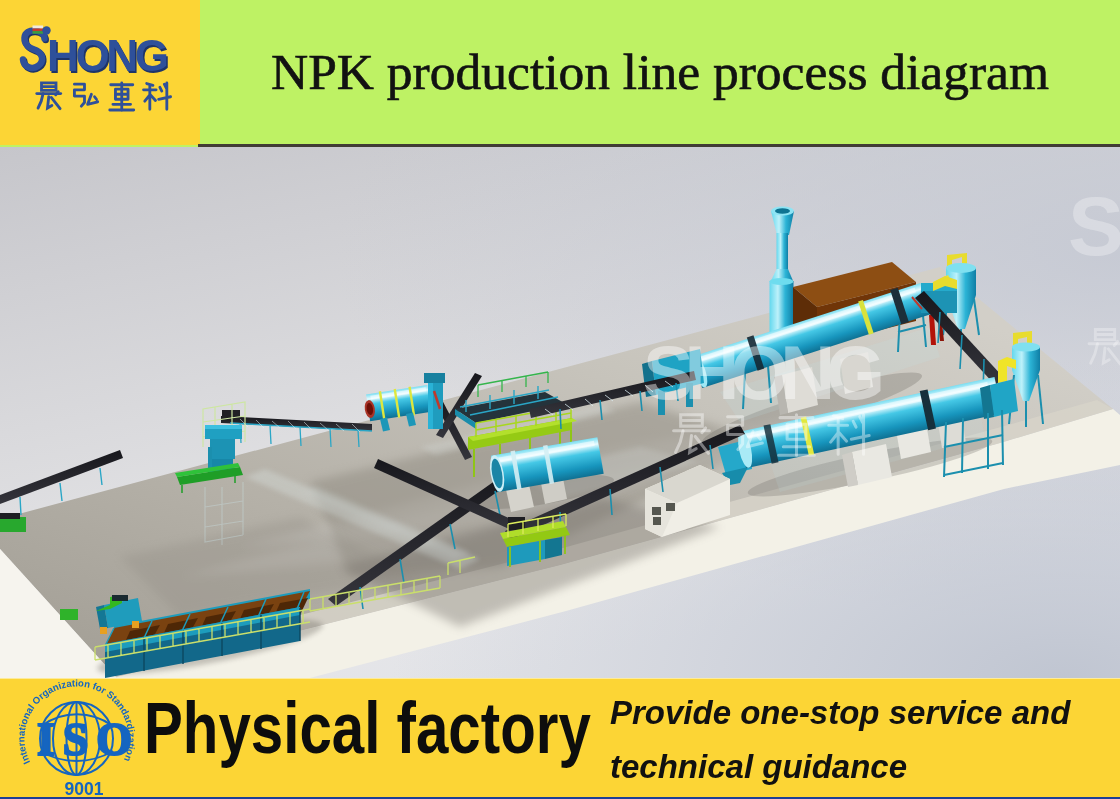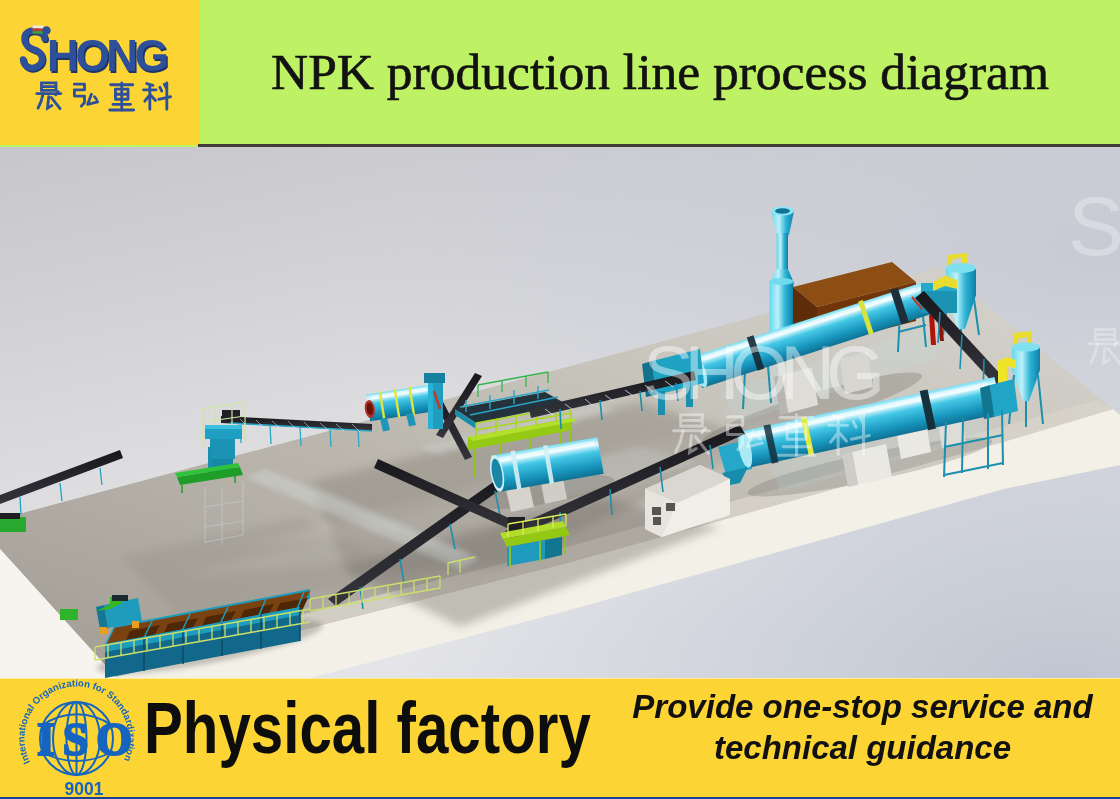--- a/index.html
+++ b/index.html
@@ -1,25 +1,25 @@
 <!DOCTYPE html>
 <html><head>
 <meta charset="utf-8">
 <style>
 html,body{margin:0;padding:0;}
 #page{position:relative;width:1120px;height:799px;overflow:hidden;background:#bef264;font-family:"Liberation Sans",sans-serif;}
 #logoBox{position:absolute;left:0;top:0;width:200px;height:145px;background:#fcd535;}
 #title{position:absolute;left:200px;top:0;width:920px;height:145px;}
 #title span{position:absolute;left:0;right:0;top:42px;text-align:center;font-family:Liberation Serif, serif;font-size:51.5px;color:#121212;letter-spacing:0px;-webkit-text-stroke:0.65px #121212;}
 #hdrline{position:absolute;left:198px;top:144px;width:922px;height:3px;background:#413c35;}
-#scene{position:absolute;left:0;top:147px;width:996px;height:531px;}
+#scene{position:absolute;left:0;top:147px;width:996px;height:531px;font-weight:bold;}
 #footer{position:absolute;left:0;top:678px;width:1120px;height:121px;background:#fcd535;border-top:1.5px solid #fdeb9a;}
 #footer .blueline{position:absolute;left:0;bottom:0;width:100%;height:3px;background:#1c3f96;}
 #pf{position:absolute;left:144px;top:692px;height:80px;font-weight:bold;font-size:72px;line-height:72px;color:#0d0d0d;transform:scaleX(0.809);transform-origin:left top;letter-spacing:0px;white-space:nowrap;}
-#ptext{position:absolute;left:610px;top:686px;width:505px;text-align:center;font-style:italic;font-weight:bold;font-size:33px;line-height:41px;color:#111;}
+#ptext{position:absolute;left:610px;top:686px;width:505px;text-align:left;font-style:italic;font-weight:bold;font-size:33px;line-height:54px;color:#111;}
 </style>
 </head>
 <body>
 <div id="page">
   <div id="logoBox">
     <svg width="200" height="145" viewBox="0 0 200 145">
       <defs>
         <g id="hzsheng" stroke-linecap="round" fill="none">
           <path d="M27,6 H73 V30 H27 Z M27,18 H73"></path>
           <path d="M12,40 H88"></path>

